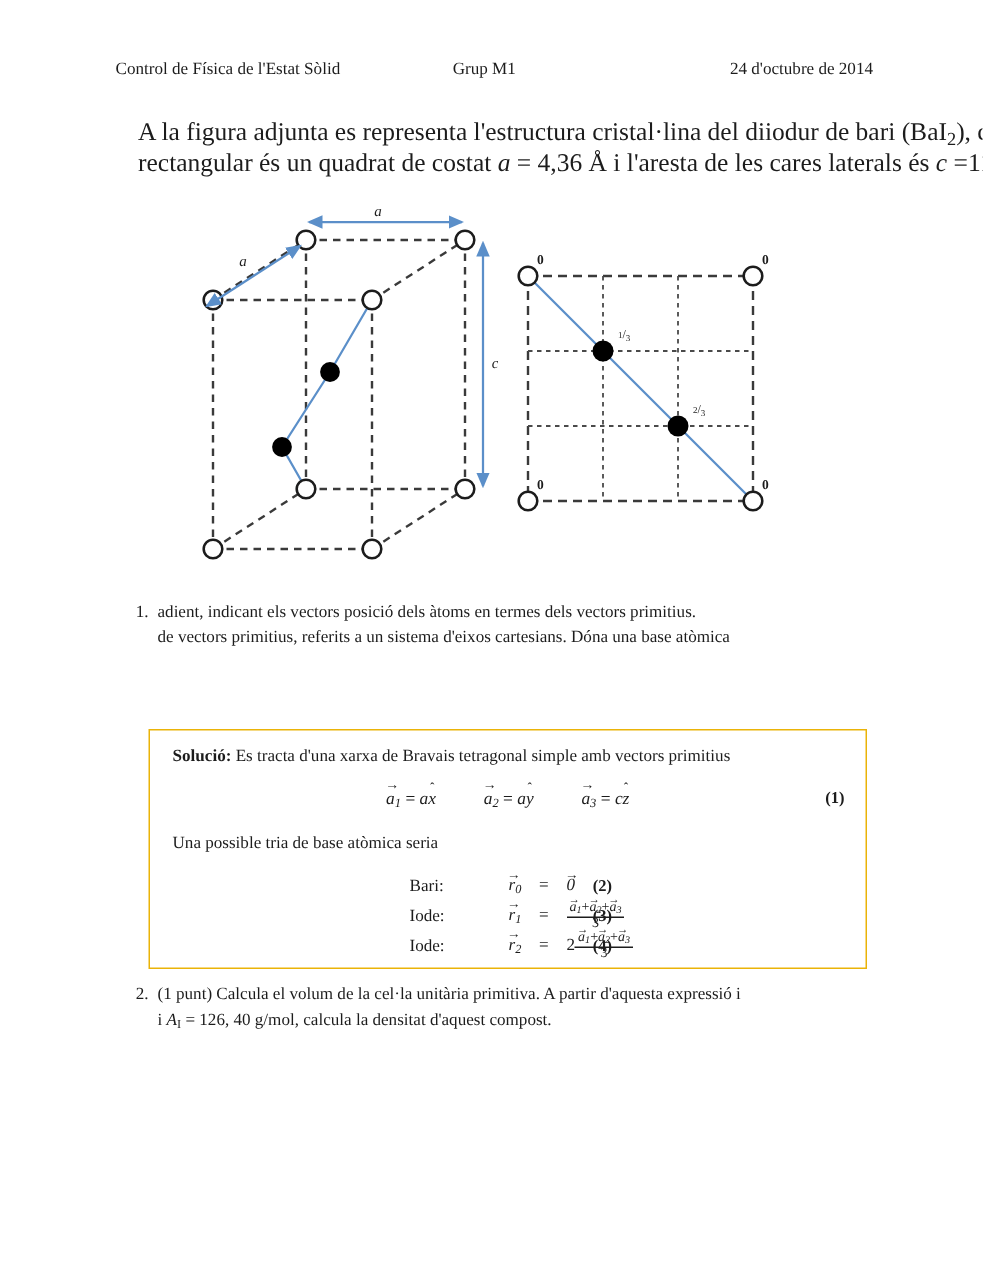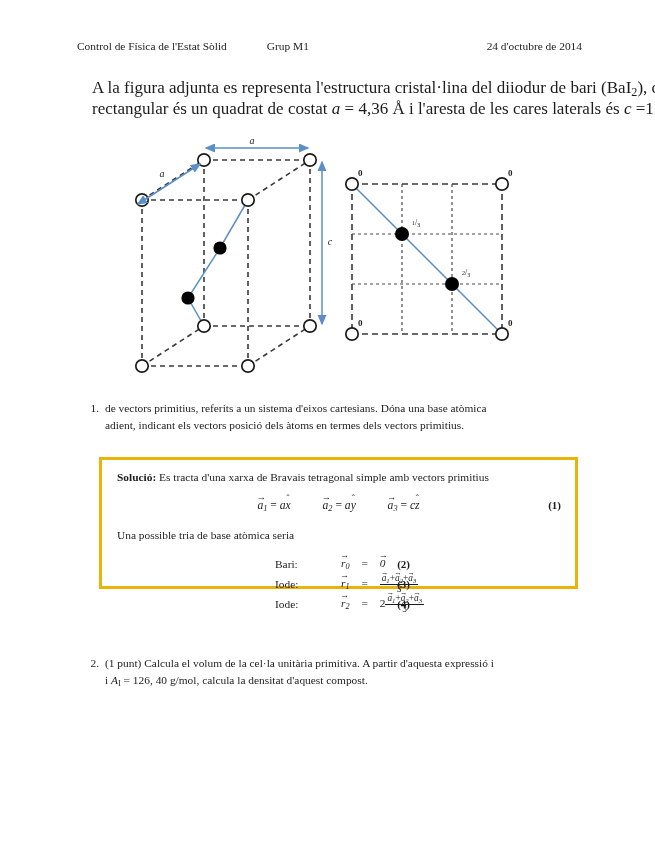--- a/index.html
+++ b/index.html
@@ -19,21 +19,21 @@
   .header {
     position: absolute;
     left: 77px; top: 40px;
     width: 505px;
     display: flex;
     align-items: baseline;
     font-size: 11.4px;
     white-space: nowrap;
   }
   .header .h-left { flex: 0 0 auto; }
-  .header .h-mid  { flex: 0 0 auto; margin-left: 40px; }
+  .header .h-mid  { flex: 0 0 auto; margin-left: 75px; }
   .header .h-right{ flex: 0 0 auto; margin-left: auto; }
 
   
   .intro {
     position: absolute;
     left: 92px; top: 80px;
     width: 505px;
     font-size: 17px;
     line-height: 16.5px;
     text-align: justify;
@@ -67,23 +67,23 @@
     left: 4px; top: 0;
     width: 18px;
     text-align: right;
   }
   .qbody { margin-left: 28px; }
   .qbody .ln { display: block; white-space: nowrap; }
 
   
   .solbox {
     position: absolute;
-    left: 99px; top: 457px;
-    width: 479px; height: 132px;
-    border: 3px solid #eab308;
+    left: 99px; top: 486px;
+    width: 479px; height: 160px;
+    border: 1px solid #eab308;
     box-sizing: border-box;
     font-size: 11.4px;
   }
   .sol-intro {
     position: absolute;
     left: 15px; top: 11px;
     white-space: nowrap;
   }
   .sol-intro b { font-weight: bold; }
   .eq1 {
@@ -272,22 +272,22 @@
           <text x="74" y="62" font-size="8"><tspan dy="-1" font-size="6">1</tspan><tspan font-size="8">/</tspan><tspan dy="2" font-size="6">3</tspan></text>
           <text x="124" y="112" font-size="8"><tspan dy="-1" font-size="6">2</tspan><tspan font-size="8">/</tspan><tspan dy="2" font-size="6">3</tspan></text>
         </g>
       </svg>
     </div>
   </div>
 
   <div class="question q1">
     <span class="qnum">1.</span>
     <div class="qbody">
+      <span class="ln">adient, indicant els vectors posició dels àtoms en termes dels vectors primitius.</span>
       <span class="ln">de vectors primitius, referits a un sistema d'eixos cartesians.  Dóna una base atòmica</span>
-      <span class="ln">adient, indicant els vectors posició dels àtoms en termes dels vectors primitius.</span>
     </div>
   </div>
 
   <div class="solbox">
 
     <div class="sol-intro">
       <b>Solució:</b>
       <span>Es tracta d'una xarxa de Bravais tetragonal simple amb vectors primitius</span>
     </div>
 

